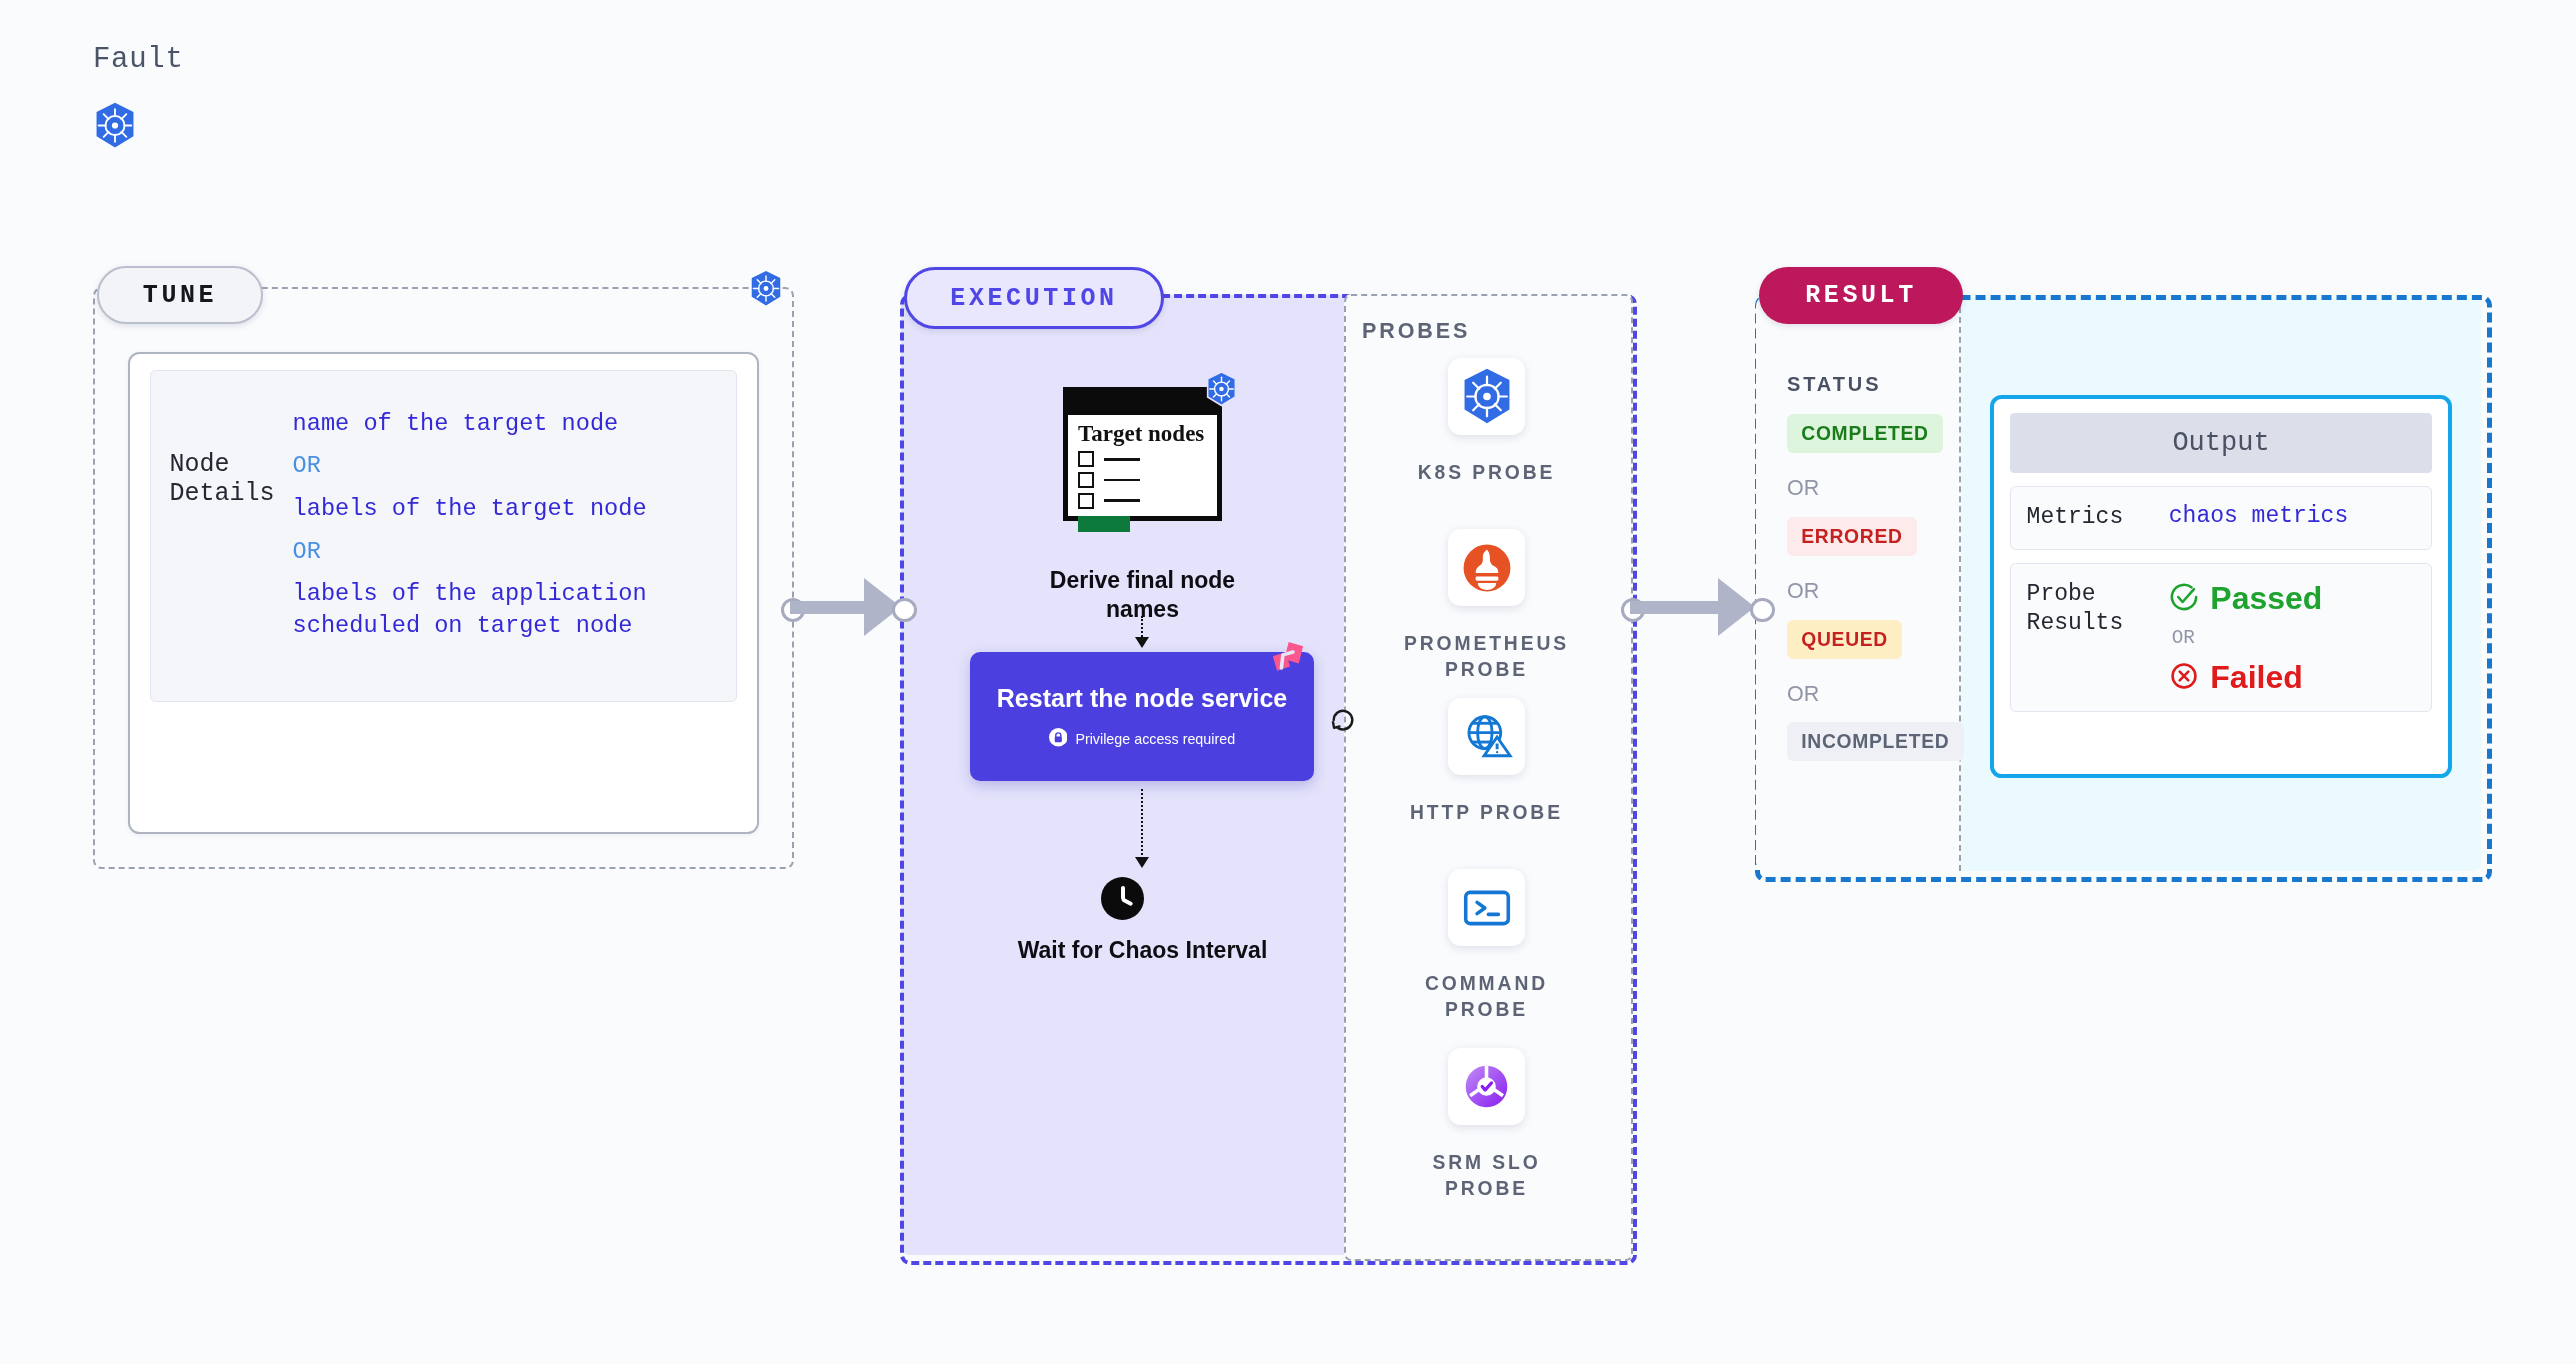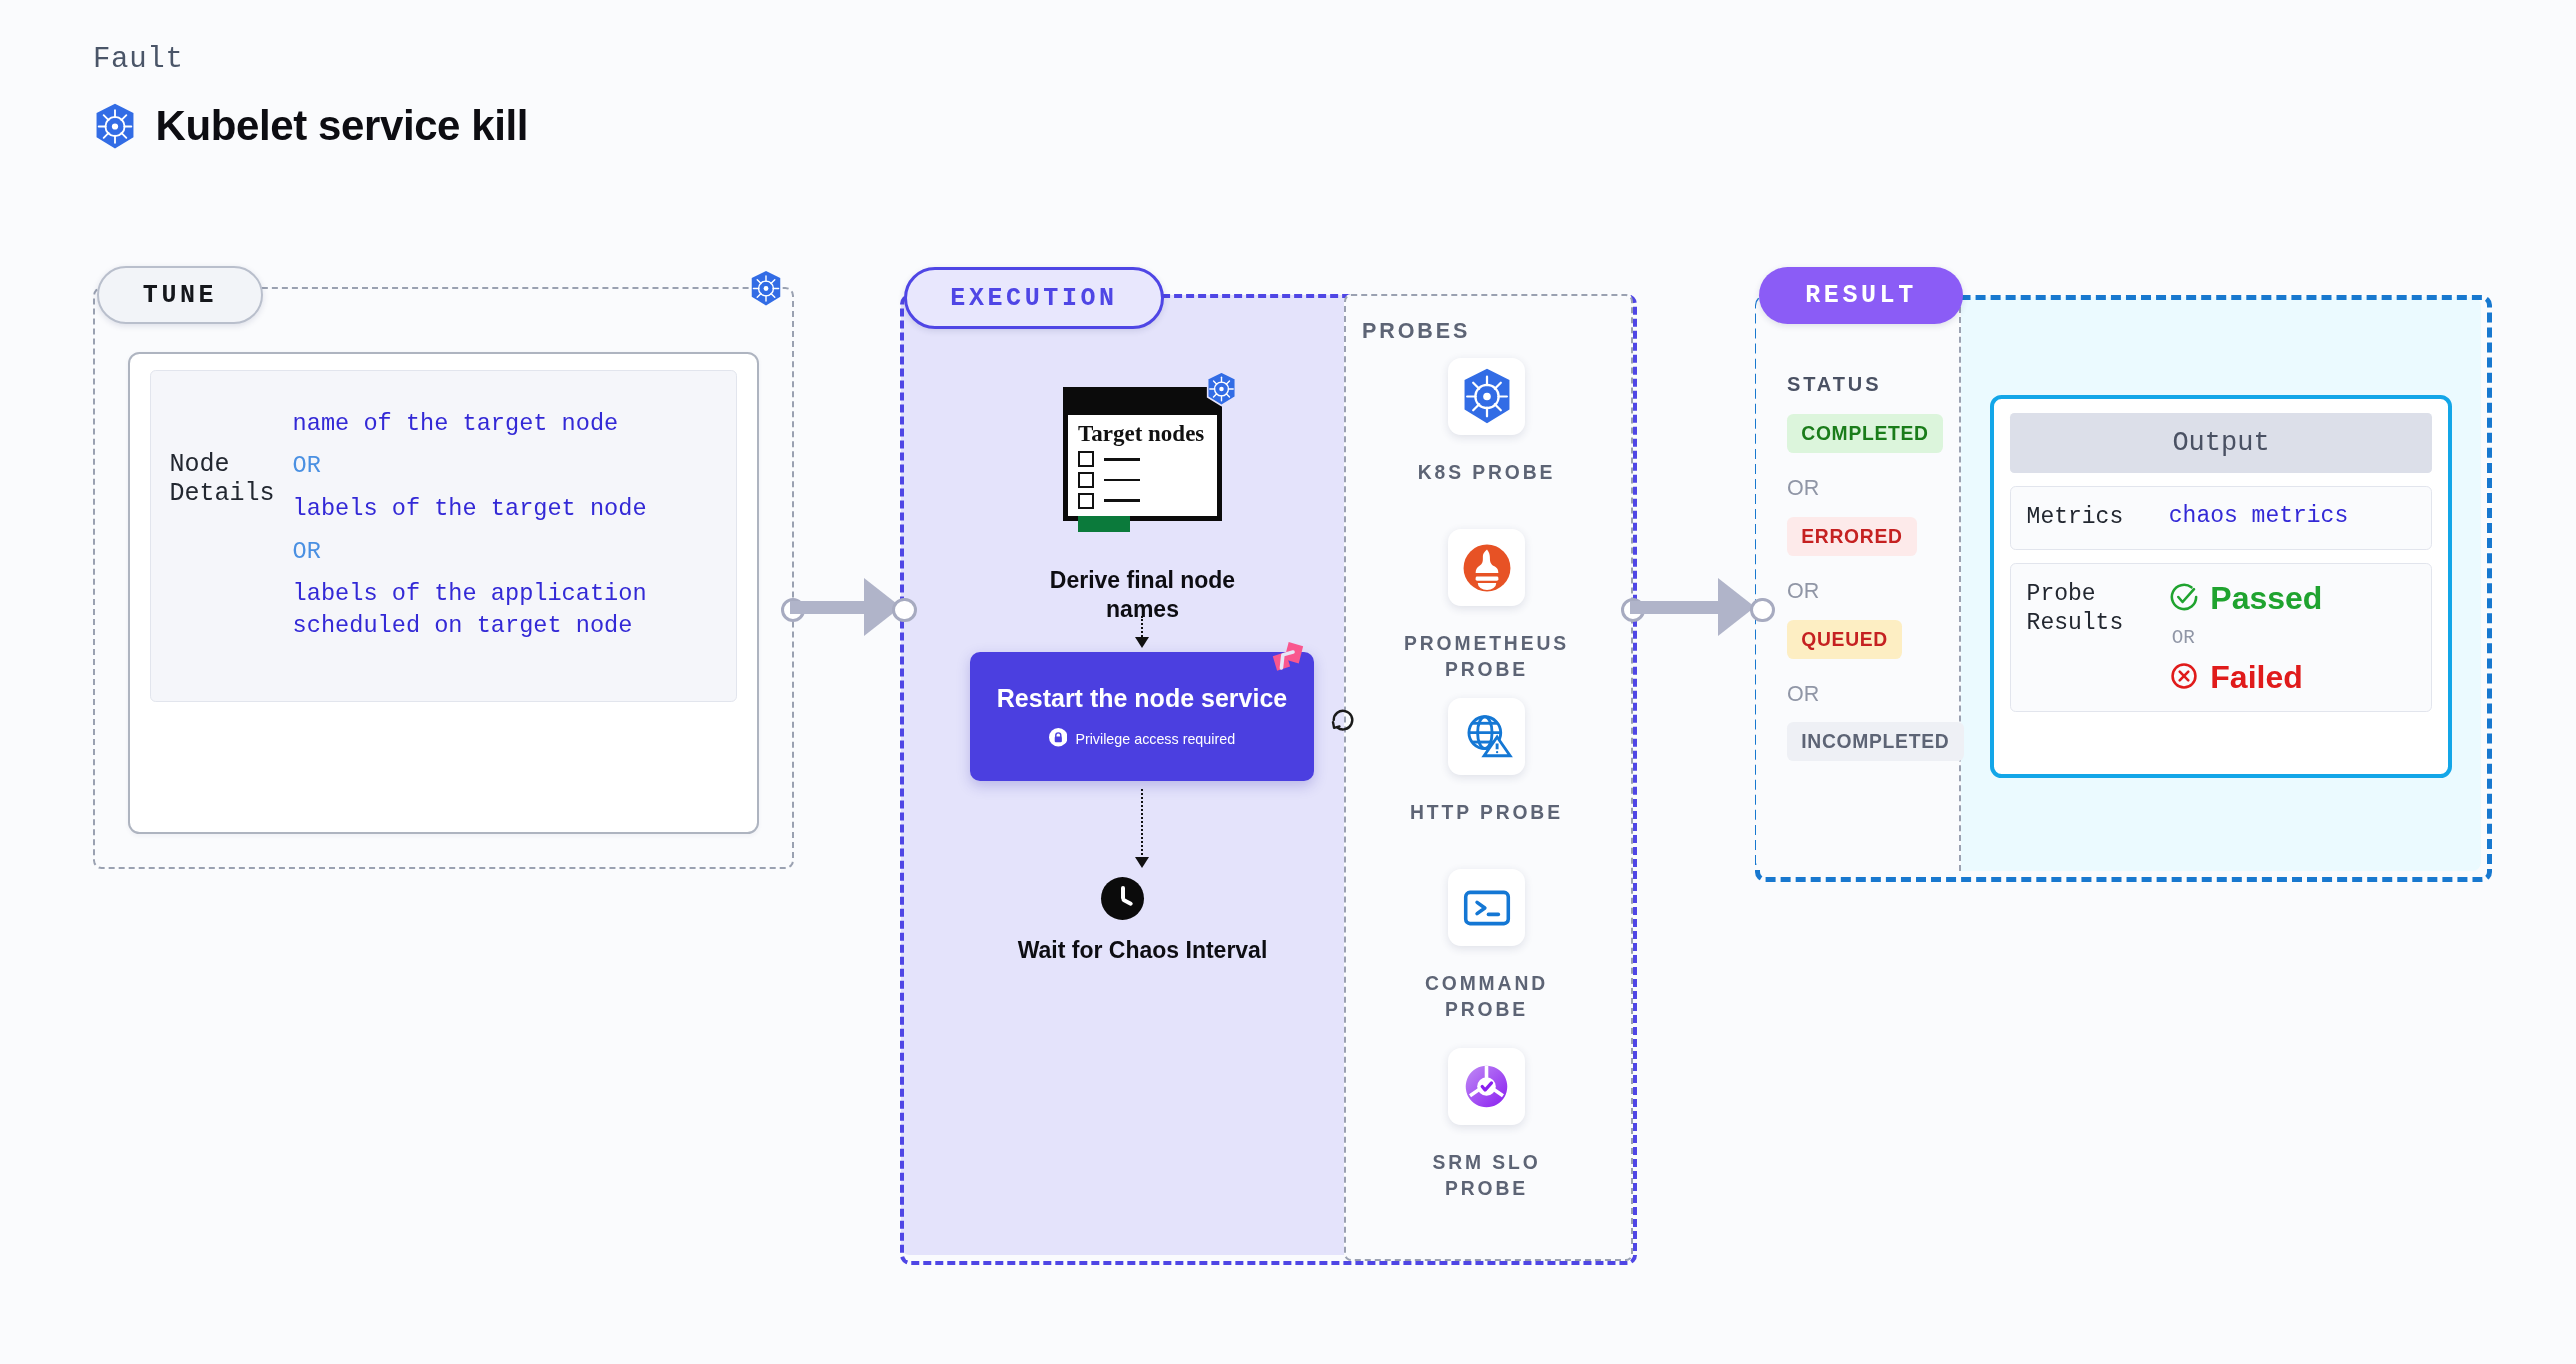--- a/index.html
+++ b/index.html
@@ -128,21 +128,21 @@
   .vline{position:absolute;border-left:2.9px dotted #111;}
   .vcap{position:absolute;width:0;height:0;border-left:7.9px solid transparent;border-right:7.9px solid transparent;border-top:11.5px solid #111;}
 
   
   #result-box{
     position:absolute;left:1755px;top:295px;width:727px;height:577px;
     border:5px dashed #1878cf;border-radius:10px;z-index:2;
   }
   #result-pill{
     left:1759px;top:267px;width:204px;height:57px;
-    background:#8b5cf6;color:#fff;font-size:25px;
+    background:#be185d;color:#fff;font-size:25px;
   }
   #status-box{
     position:absolute;left:1756px;top:297px;width:203px;height:574px;
     border-right:2.1px dashed #9aa1b1;background:#fafbfd;z-index:3;border-radius:8.6px 0 0 8.6px;
   }
   #status-label{
     position:absolute;left:1787px;top:373px;font-size:20px;font-weight:bold;
     letter-spacing:2.9px;color:#4a5163;z-index:4;
   }
   .badge{
@@ -195,21 +195,20 @@
             <line x1="31" y1="46" x2="31" y2="56"></line>
           <line x1="8" y1="33" x2="18" y2="33"></line>
             <line x1="44" y1="33" x2="54" y2="33"></line>
           <line x1="15" y1="17" x2="22" y2="24"></line>
             <line x1="40" y1="42" x2="47" y2="49"></line>
           <line x1="47" y1="17" x2="40" y2="24"></line>
             <line x1="22" y1="42" x2="15" y2="49"></line>
         </g>
       </svg>
     </span>
-    <div id="fault-title">Kubelet service kill</div>
   </div>
 </div>
 
 <div id="tune-box"></div>
 <div id="tune-pill" class="pill">TUNE</div>
 <div id="tune-k8s">
   <svg class="k8s-hex" width="34" height="37" viewBox="0 0 62 66">
     <path d="M31 1 L57 14 L57 48 L31 64 L5 48 L5 14 Z" fill="#326ce5"></path>
     <g fill="none" stroke="#fff" stroke-width="2.6" stroke-linecap="round">
       <circle cx="31" cy="33" r="13.5"></circle>

